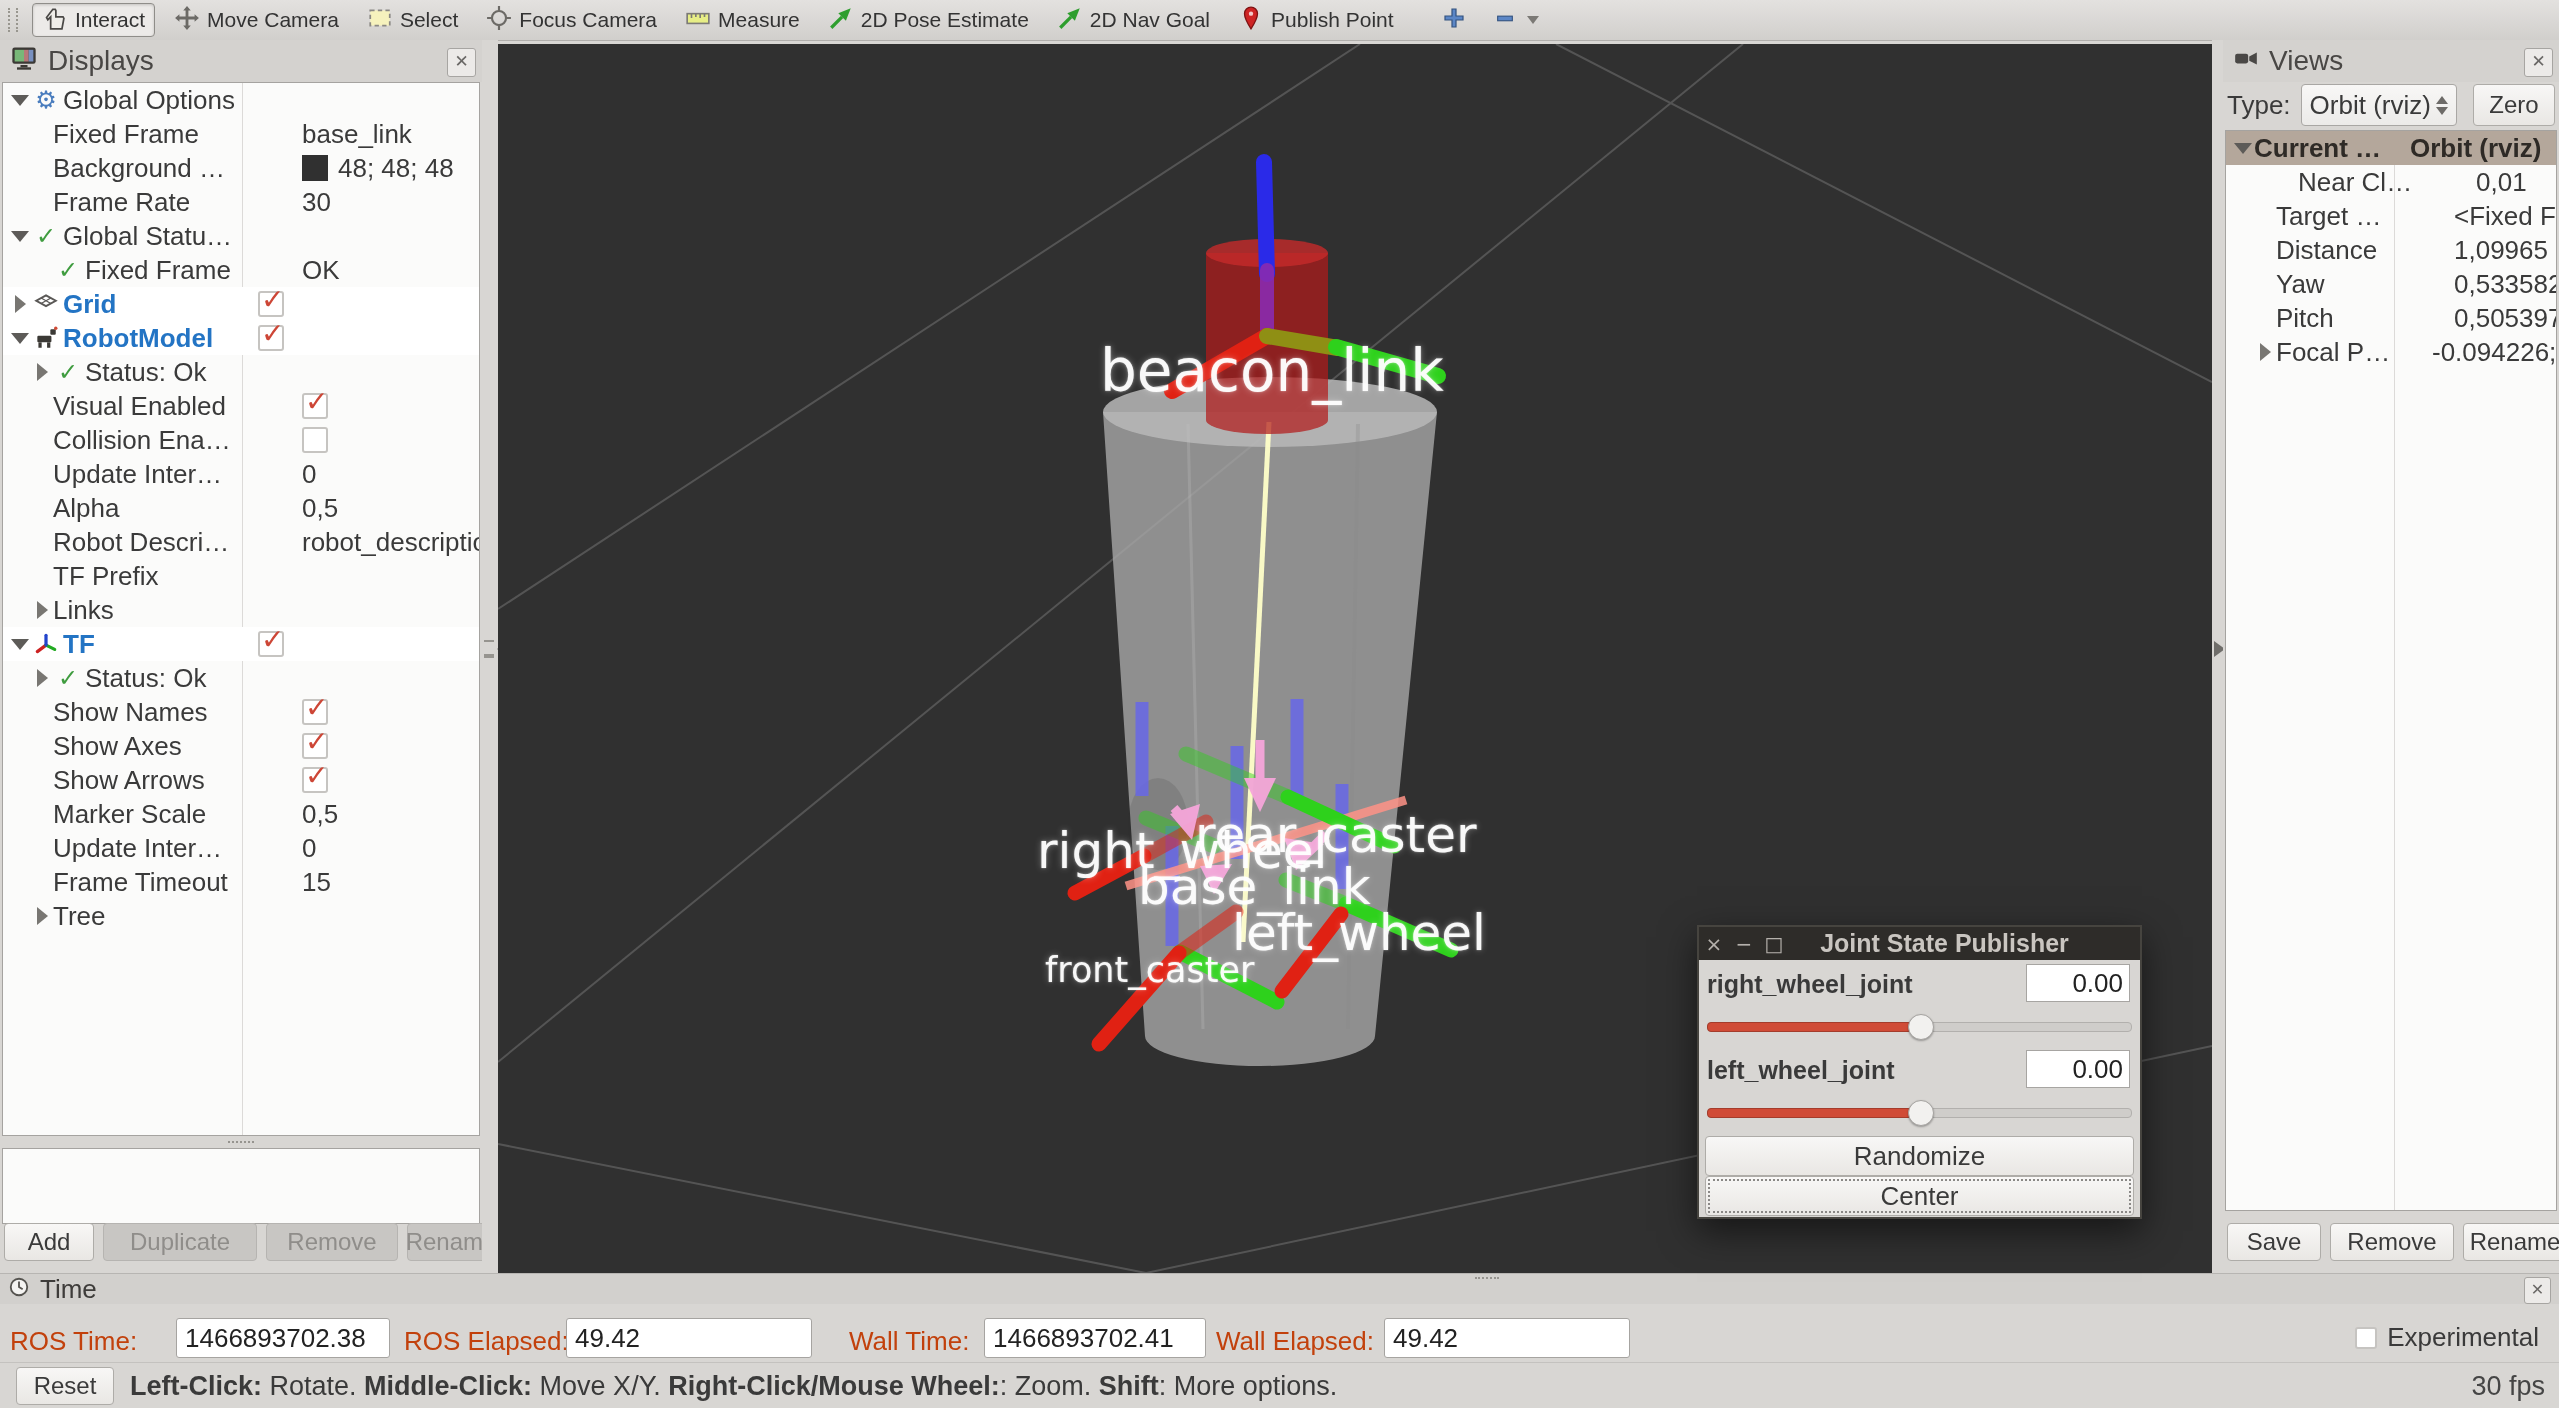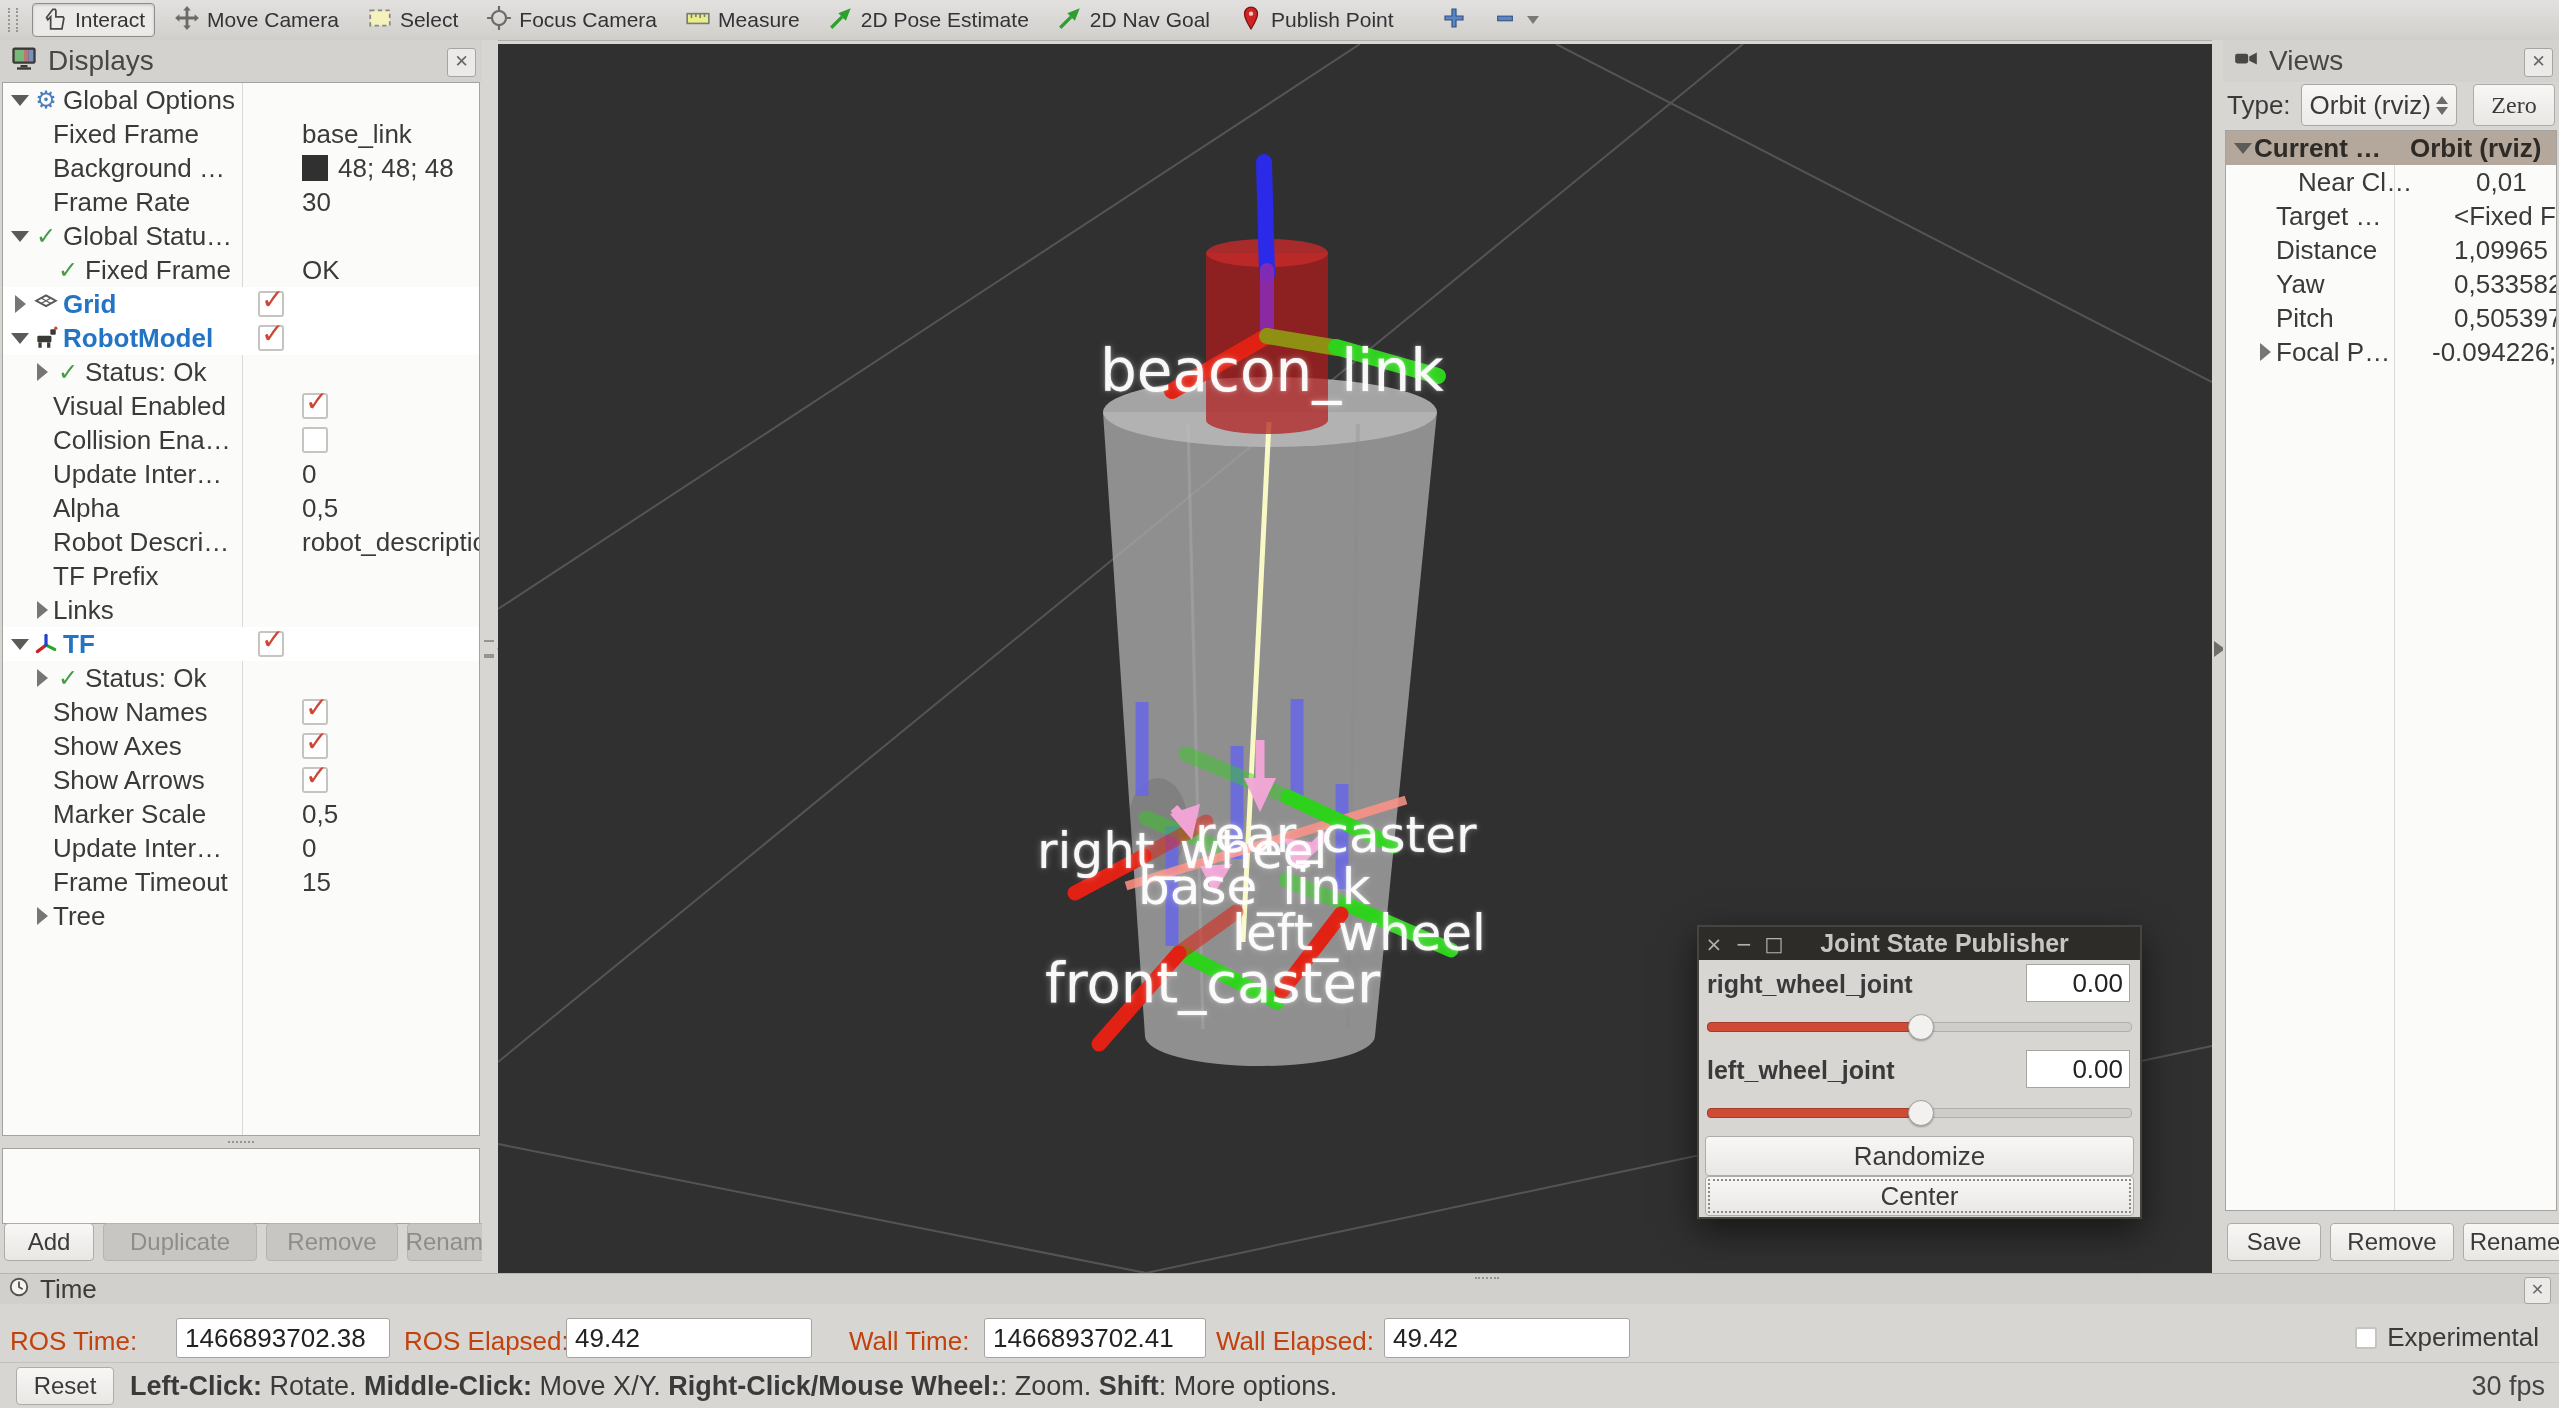--- a/index.html
+++ b/index.html
@@ -59,21 +59,21 @@
   .btn{background:linear-gradient(#f8f7f6,#e9e7e4);border:1px solid #aeaca8;border-radius:4px;
     font-size:24px;color:#3a3a3a;display:flex;align-items:center;justify-content:center;flex:none;}
   .btn.disabled{background:#c8c6c3;color:#8f8d8a;border-color:#b6b4b1;}
 
   .type-row{position:absolute;left:4px;right:4px;top:44px;height:42px;display:flex;align-items:center;font-size:26px;}
   .combo{display:flex;align-items:center;justify-content:space-between;width:180px;height:40px;margin-left:10px;
     background:linear-gradient(#f8f7f6,#ecebe9);border:1px solid #a9a7a4;border-radius:4px;padding:0 8px;font-size:26px;}
   .spinner{display:flex;flex-direction:column;gap:3px;align-items:center;}
   .spin-up{width:0;height:0;border-left:6px solid transparent;border-right:6px solid transparent;border-bottom:8px solid #6d6b68;}
   .spin-dn{width:0;height:0;border-left:6px solid transparent;border-right:6px solid transparent;border-top:8px solid #6d6b68;}
-  .zero-btn{width:80px;height:40px;margin-left:16px;font-family:Liberation Serif, serif;}
+  .zero-btn{width:80px;height:40px;margin-left:16px;}
 
   
   .vsplit{position:absolute;top:40px;bottom:135px;background:#d8d6d3;}
   .vsplit-left{left:482px;width:16px;}
   .vsplit-right{left:2212px;width:11px;}
   .vsplit .marks{position:absolute;top:600px;left:2px;display:flex;align-items:center;gap:3px;}
   .tri-l{width:0;height:0;border-top:8px solid transparent;border-bottom:8px solid transparent;border-right:11px solid #6f6d6a;}
   .tri-r{width:0;height:0;border-top:8px solid transparent;border-bottom:8px solid transparent;border-left:11px solid #6f6d6a;}
   .hgrip{width:10px;height:14px;border-top:2px solid #96948f;border-bottom:2px solid #96948f;box-shadow:0 -6px 0 -4px #96948f inset;}
 
@@ -598,21 +598,21 @@
         <line x1="769" y1="292" x2="840" y2="304" stroke="#8f8f14" stroke-width="16"></line>
         <line x1="838" y1="303" x2="940" y2="332" stroke="#2ed11c" stroke-width="16"></line>
       </g>
     </svg>
     <div id="frame-labels">
         <div class="frame-label" style="left: 602px; top: 293px; font-size: 58px;">beacon_link</div>
         <div class="frame-label" style="left: 539px; top: 778px; font-size: 50px;">right_wheel</div>
         <div class="frame-label" style="left: 697px; top: 762px; font-size: 50px;">rear_caster</div>
         <div class="frame-label" style="left: 640px; top: 814px; font-size: 50px;">base_link</div>
         <div class="frame-label" style="left: 734px; top: 860px; font-size: 50px;">left_wheel</div>
-        <div class="frame-label" style="left: 547px; top: 906px; font-size: 56px;">front_caster</div>
+        <div class="frame-label" style="left: 547px; top: 906px; font-size: 35px;">front_caster</div>
       </div>
   </div>
 
   <div class="vsplit vsplit-right">
     <div class="marks">
         <span class="tri-r"></span>
         <span class="hgrip"></span>
       </div>
   </div>
 

